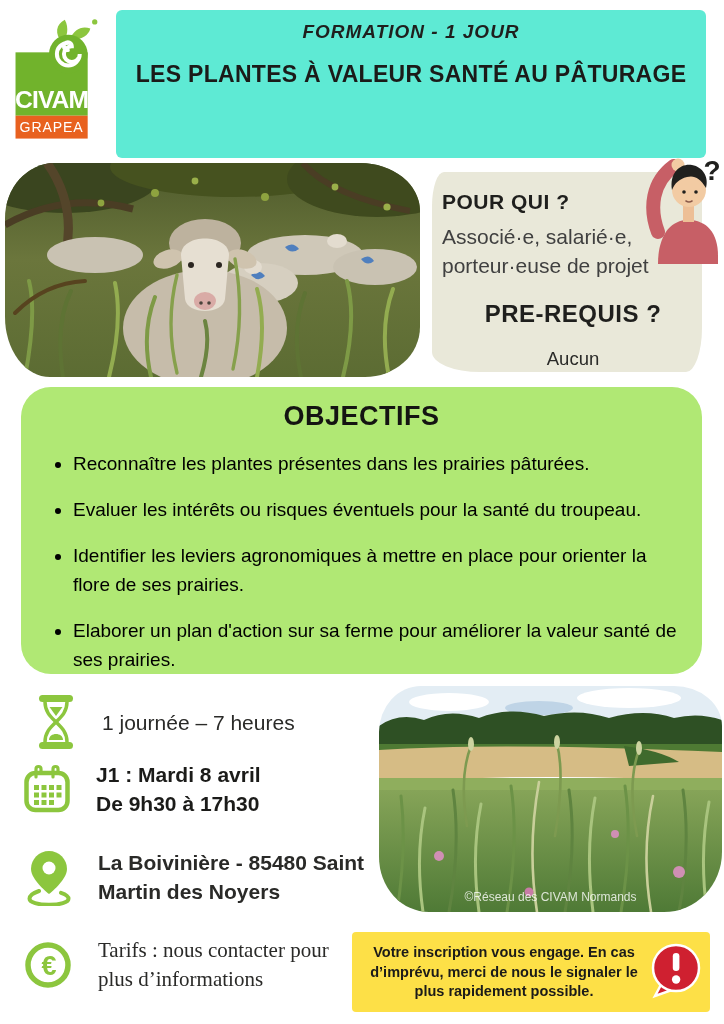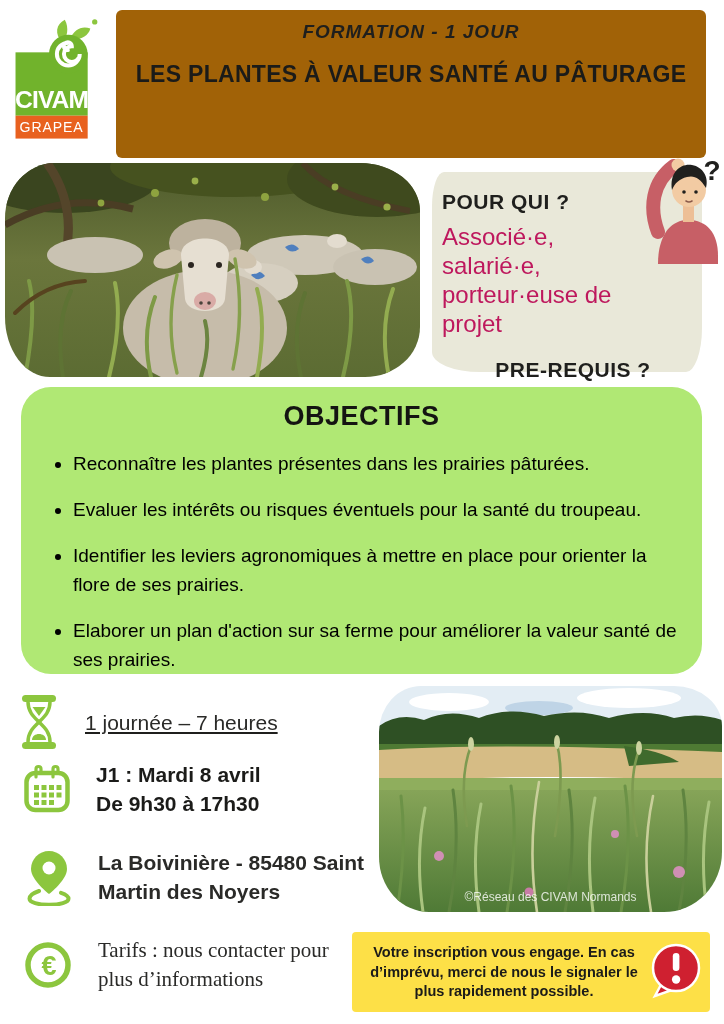--- a/index.html
+++ b/index.html
@@ -2,56 +2,56 @@
 <html><head>
 <meta charset="utf-8">
 <style>
   * { margin:0; padding:0; box-sizing:border-box; }
   html,body { background:#ffffff; }
   body { font-family:"Liberation Sans", sans-serif; color:#1f1f1d; }
   .page { position:relative; width:724px; height:1024px; margin:0 auto; background:#ffffff; overflow:hidden; }
 
   
   .header-box { position:absolute; left:116px; top:10px; width:590px; height:148px;
-    background:#a16207; border-radius:6px; text-align:center; }
+    background:#5eead4; border-radius:6px; text-align:center; }
   .banner { padding-top:11px; font-style:italic; font-weight:700; font-size:19px; letter-spacing:1px; color:#1f1f1d; }
   .title { margin-top:13px; font-weight:700; font-size:23px; line-height:37px; letter-spacing:.3px; color:#1b1b19; }
 
   .logo { position:absolute; left:12px; top:18px; width:88px; height:125px; }
 
   
   .sheep-photo { position:absolute; left:5px; top:163px; width:415px; height:214px;
     border-radius:50px 60px 55px 45px / 55px 48px 50px 60px; overflow:hidden; }
   .meadow-photo { position:absolute; left:379px; top:686px; width:343px; height:226px;
     border-radius:42px 48px 58px 50px / 46px 40px 60px 55px; overflow:hidden; }
   .photo-svg { display:block; width:100%; height:100%; }
   .credit { position:absolute; left:0; bottom:8px; width:100%; text-align:center;
     font-size:12px; color:rgba(255,255,255,.8); }
 
   
   .audience-box { position:absolute; left:432px; top:172px; width:270px; height:200px;
     background:#e9e8d9; border-radius:12px 42px 16px 48px / 34px 16px 44px 20px; }
   .aud-top { padding:18px 46px 0 10px; }
   .aud-heading { font-size:21px; font-weight:700; letter-spacing:.5px; margin-bottom:8px; }
-  .aud-line { font-size:24px; line-height:29px; color:#be185d; }
+  .aud-line { font-size:21px; line-height:29px; color:#404040; }
   .aud-pre { margin-top:20px; text-align:center; padding-left:12px; }
-  .pre-heading { font-size:21px; font-weight:700; letter-spacing:.5px; margin-bottom:10px; }
+  .pre-heading { font-size:24px; font-weight:700; letter-spacing:.5px; margin-bottom:20px; }
   .pre-value { font-size:18.5px; color:#2a2a28; }
   .person { position:absolute; left:644px; top:156px; width:78px; height:108px; }
 
   
   .objectives-box { position:absolute; left:21px; top:387px; width:681px; height:287px;
     background:#b0e874; border-radius:30px; }
   .obj-heading { text-align:center; padding-top:14px; font-size:27px; font-weight:800; letter-spacing:.5px; color:#141412; }
   .obj-list { margin:17px 16px 0 34px; padding-left:18px; }
   .obj-list li { font-size:19px; line-height:29px; margin-bottom:17px; color:#000000; }
 
   
   .detail-row { position:absolute; display:flex; align-items:center; gap:26px; }
-  .row-duration { left:19px; top:694px;text-decoration:underline; }
+  .row-duration { left:36px; top:694px; }
   .row-date { left:24px; top:760px; }
   .row-location { left:26px; top:848px; }
   .row-pricing { left:24px; top:936px; }
   .detail-text { font-size:21px; line-height:29px; color:#2a2a28; }
   .detail-text.bold { font-weight:700; color:#1b1b19; }
   .w300 { width:300px;font-weight:bold; }
   .w260 { width:250px;font-family:Liberation Serif, serif; }
   .icon { flex:0 0 auto; display:block; }
 
   

